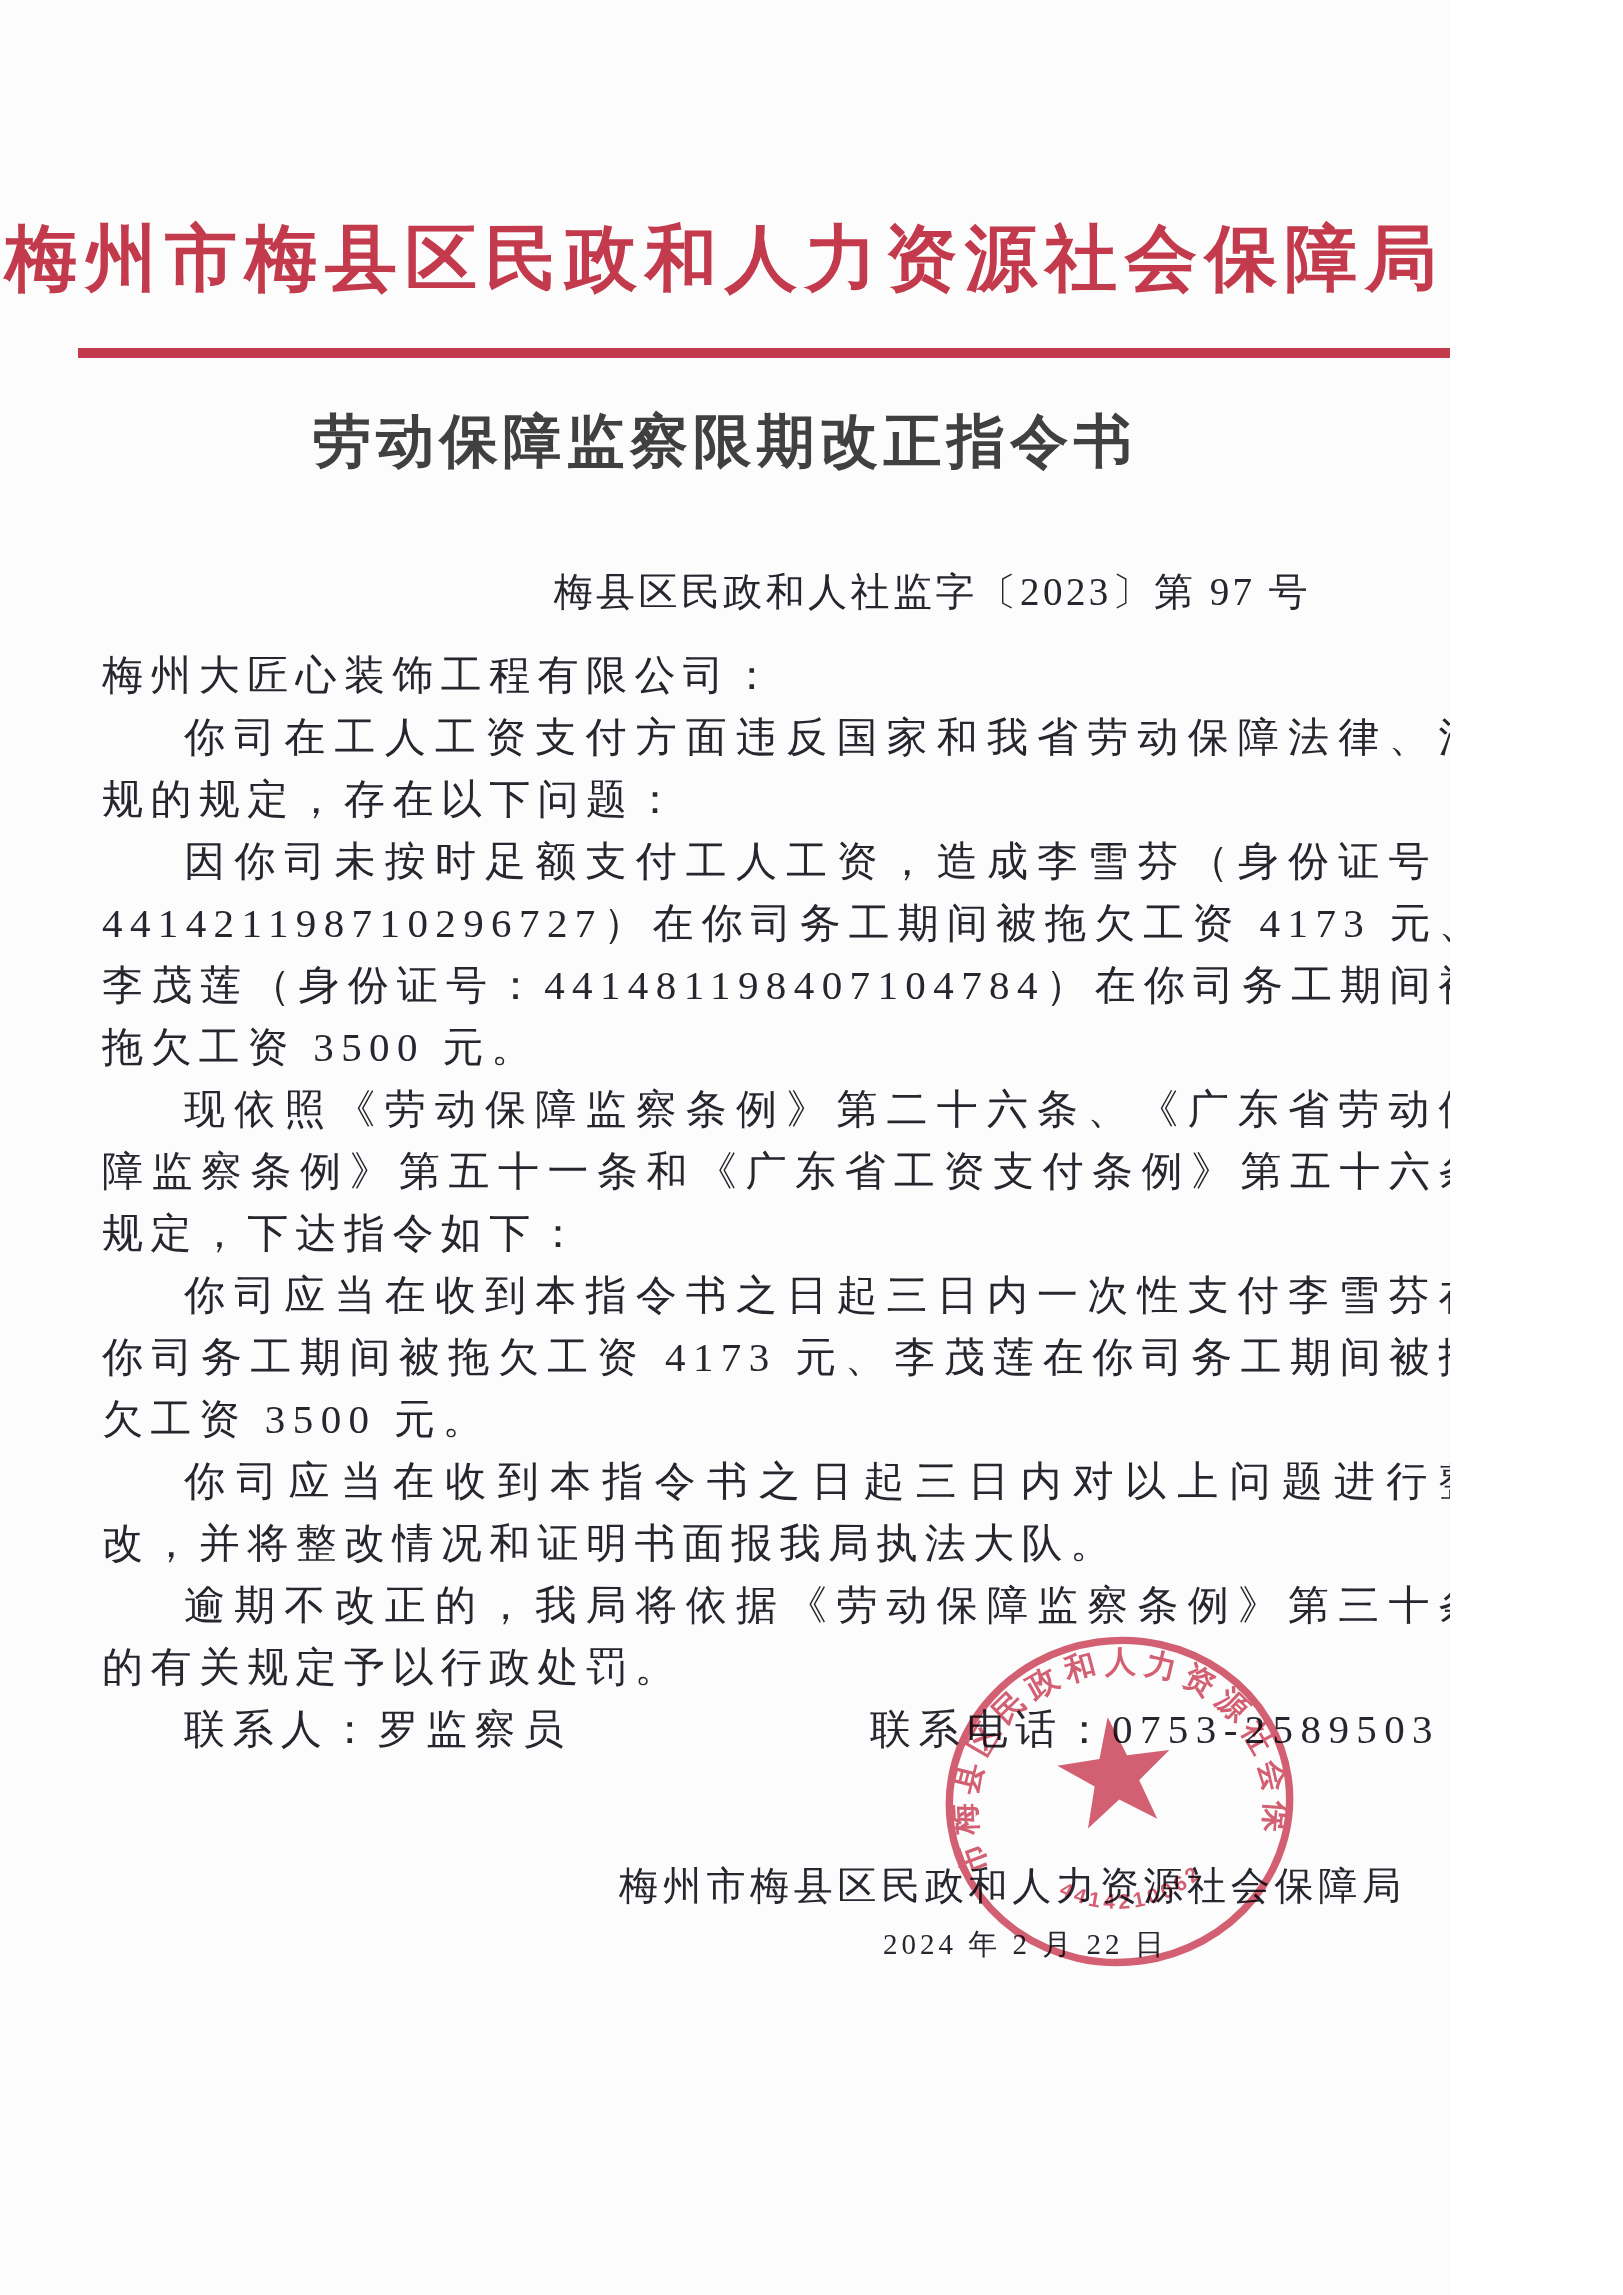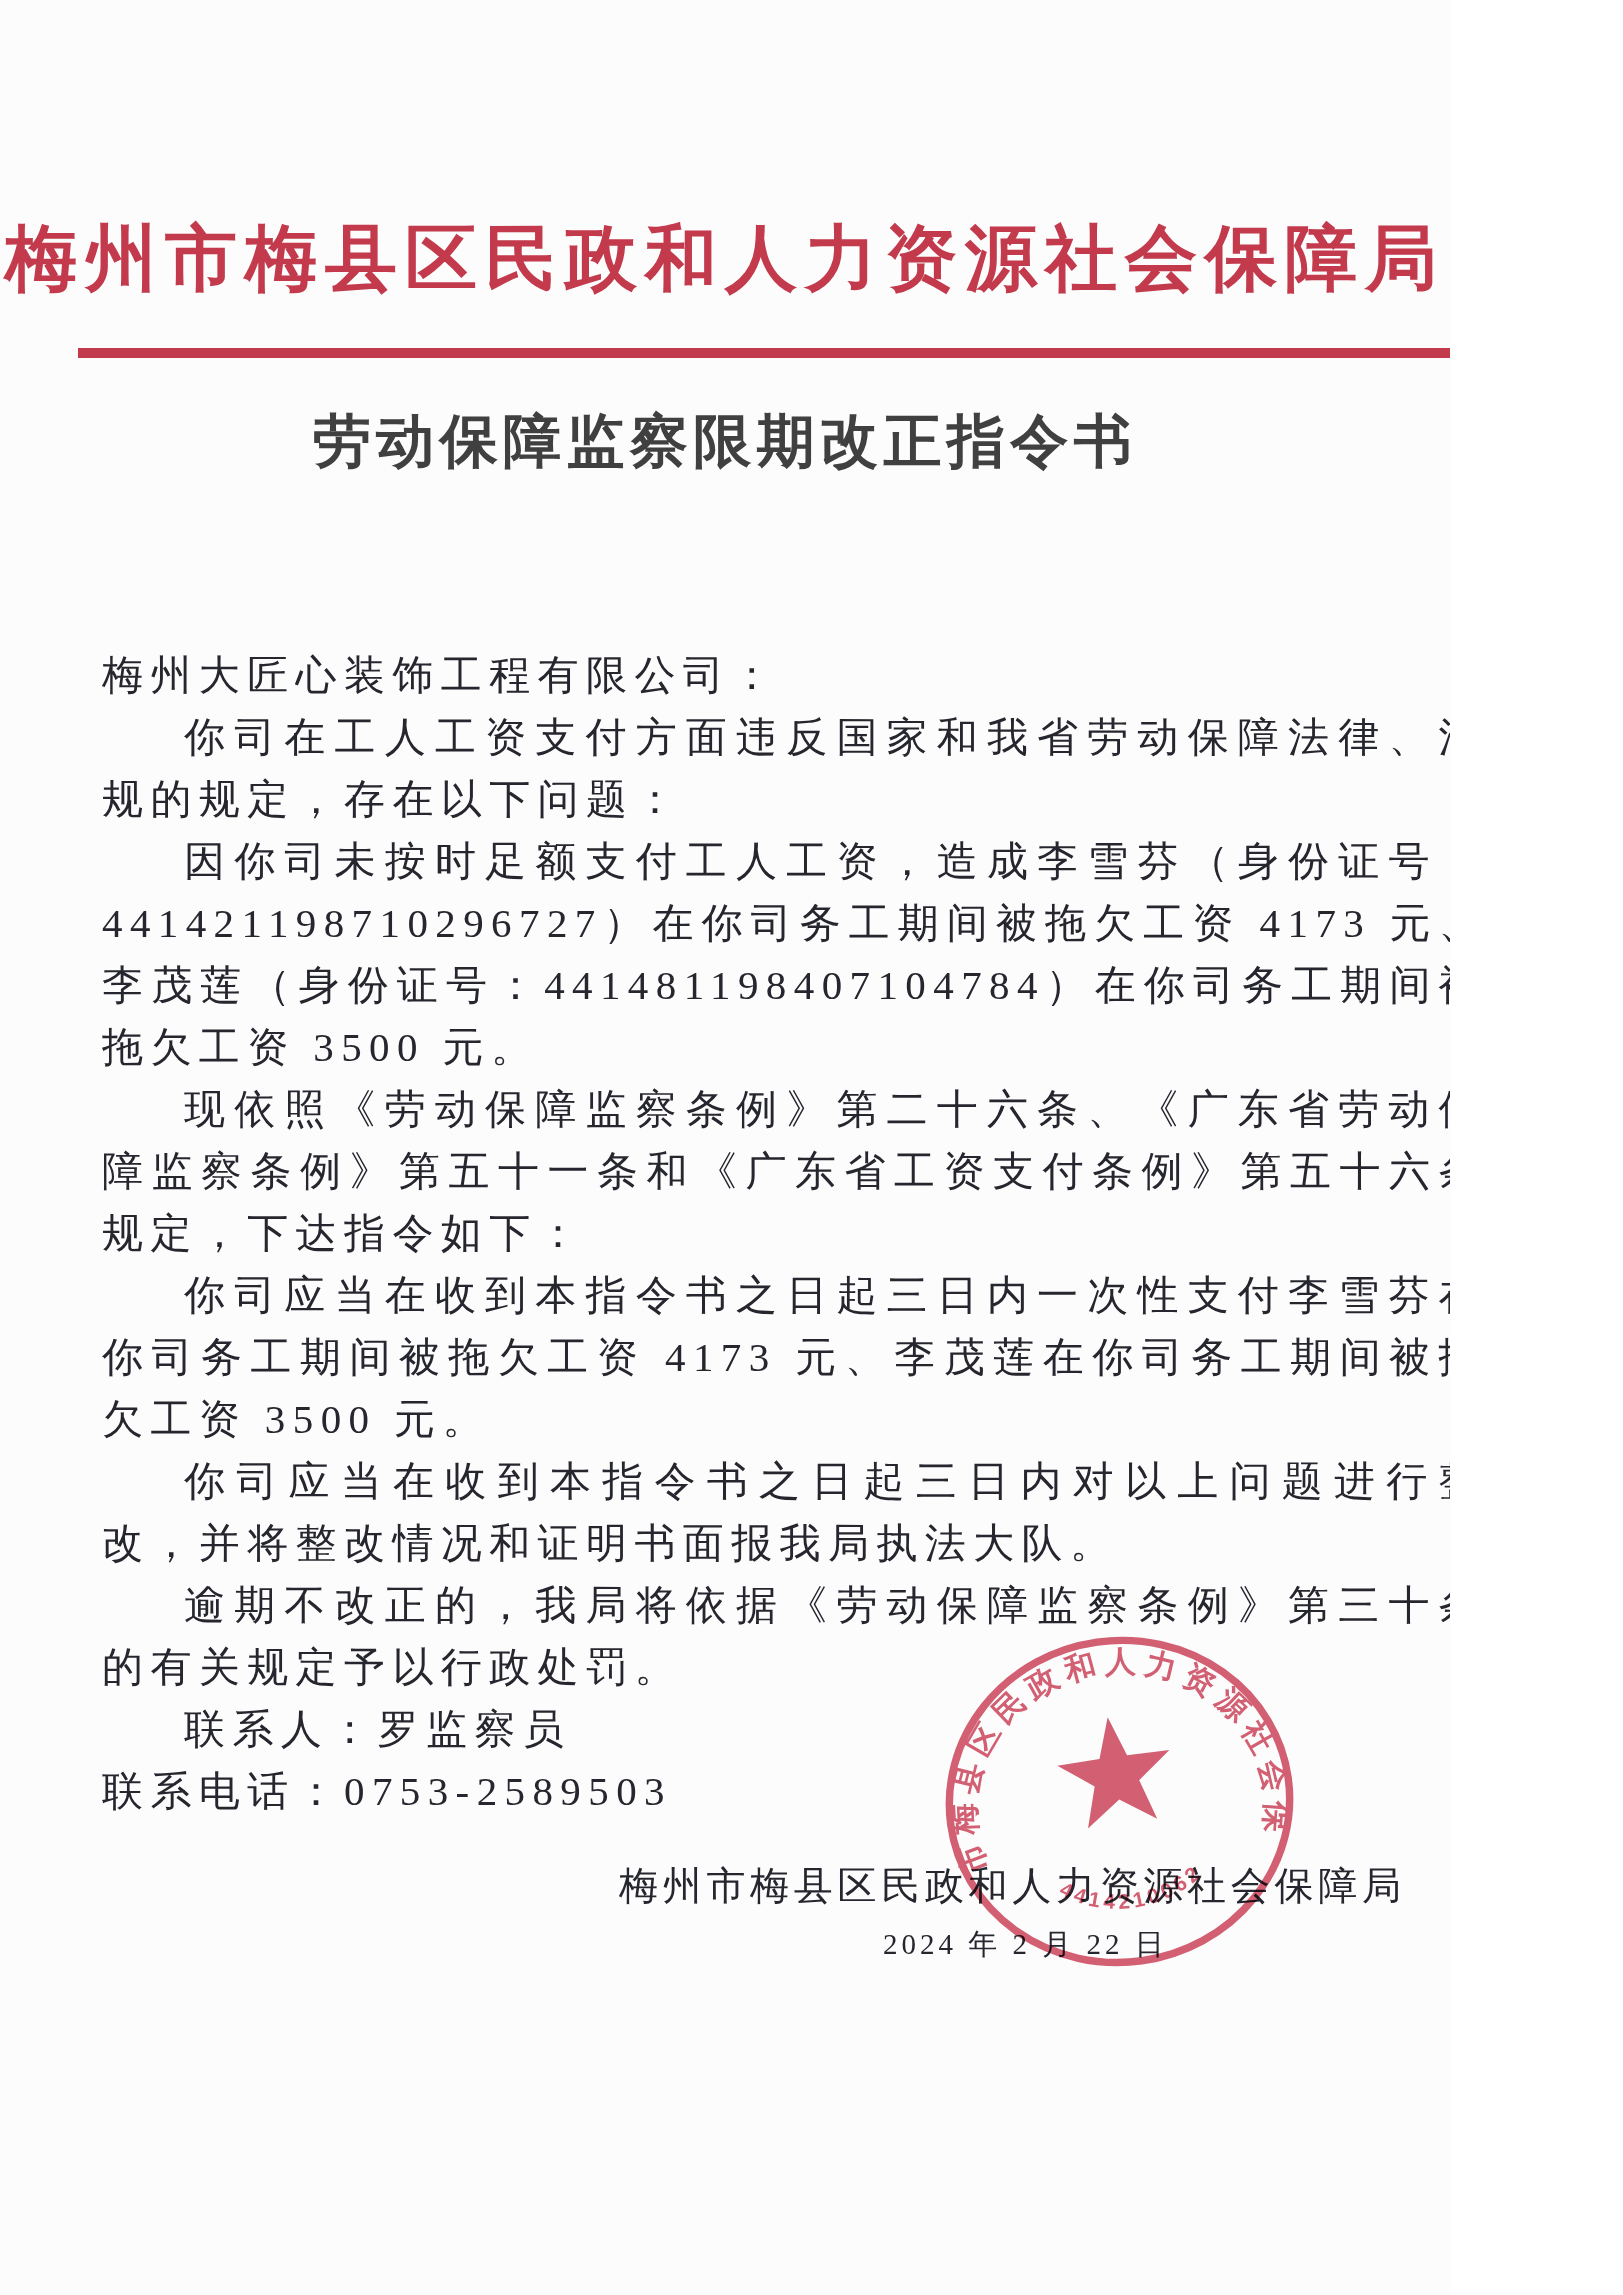--- a/index.html
+++ b/index.html
@@ -61,21 +61,20 @@
     letter-spacing:7.4px;
     text-align:justify;
   }
   .body-text p{margin:0;text-indent:2em;}
   .body-text p.no-indent{text-indent:0;}
   .contact-row{
     display:flex;
     justify-content:space-between;
     align-items:flex-start;
     padding-right:47px;
-    flex-direction:column;
   }
   .contact-row .person{padding-left:2em;white-space:nowrap;}
   .contact-row .phone{white-space:nowrap;}
   .signature-org{
     position:absolute;
     top:1859px;left:619px;
     font-size:39px;
     letter-spacing:4.7px;
     white-space:nowrap;
   }
@@ -112,20 +111,21 @@
 <body>
 
 <div class="page">
 
   <h1 class="agency-title">梅州市梅县区民政和人力资源社会保障局</h1>
 
   <div class="red-rule"></div>
 
   <h2 class="doc-title">劳动保障监察限期改正指令书</h2>
 
+  <div class="doc-number">梅县区民政和人社监字〔2023〕第 97 号</div>
 
   <div class="body-text">
     <p class="no-indent">梅州大匠心装饰工程有限公司：</p>
     <p>你司在工人工资支付方面违反国家和我省劳动保障法律、法规的规定，存在以下问题：</p>
     <p>因你司未按时足额支付工人工资，造成李雪芬（身份证号：441421198710296727）在你司务工期间被拖欠工资 4173 元、李茂莲（身份证号：441481198407104784）在你司务工期间被拖欠工资 3500 元。</p>
     <p>现依照《劳动保障监察条例》第二十六条、《广东省劳动保障监察条例》第五十一条和《广东省工资支付条例》第五十六条规定，下达指令如下：</p>
     <p>你司应当在收到本指令书之日起三日内一次性支付李雪芬在你司务工期间被拖欠工资 4173 元、李茂莲在你司务工期间被拖欠工资 3500 元。</p>
     <p>你司应当在收到本指令书之日起三日内对以上问题进行整改，并将整改情况和证明书面报我局执法大队。</p>
     <p>逾期不改正的，我局将依据《劳动保障监察条例》第三十条的有关规定予以行政处罚。</p>
     <div class="contact-row">

